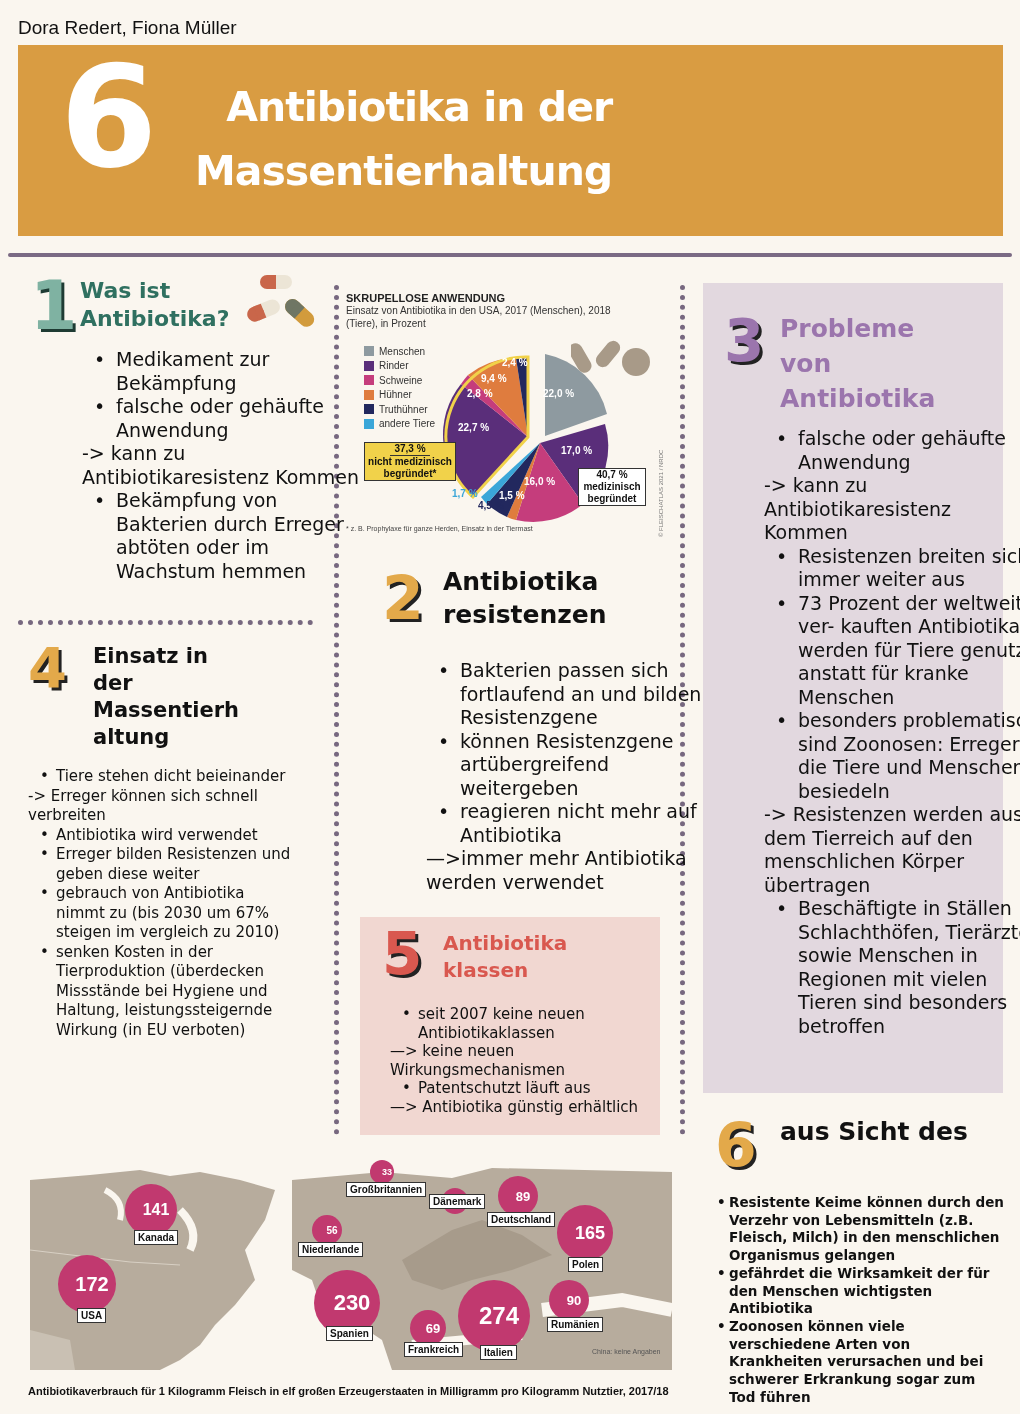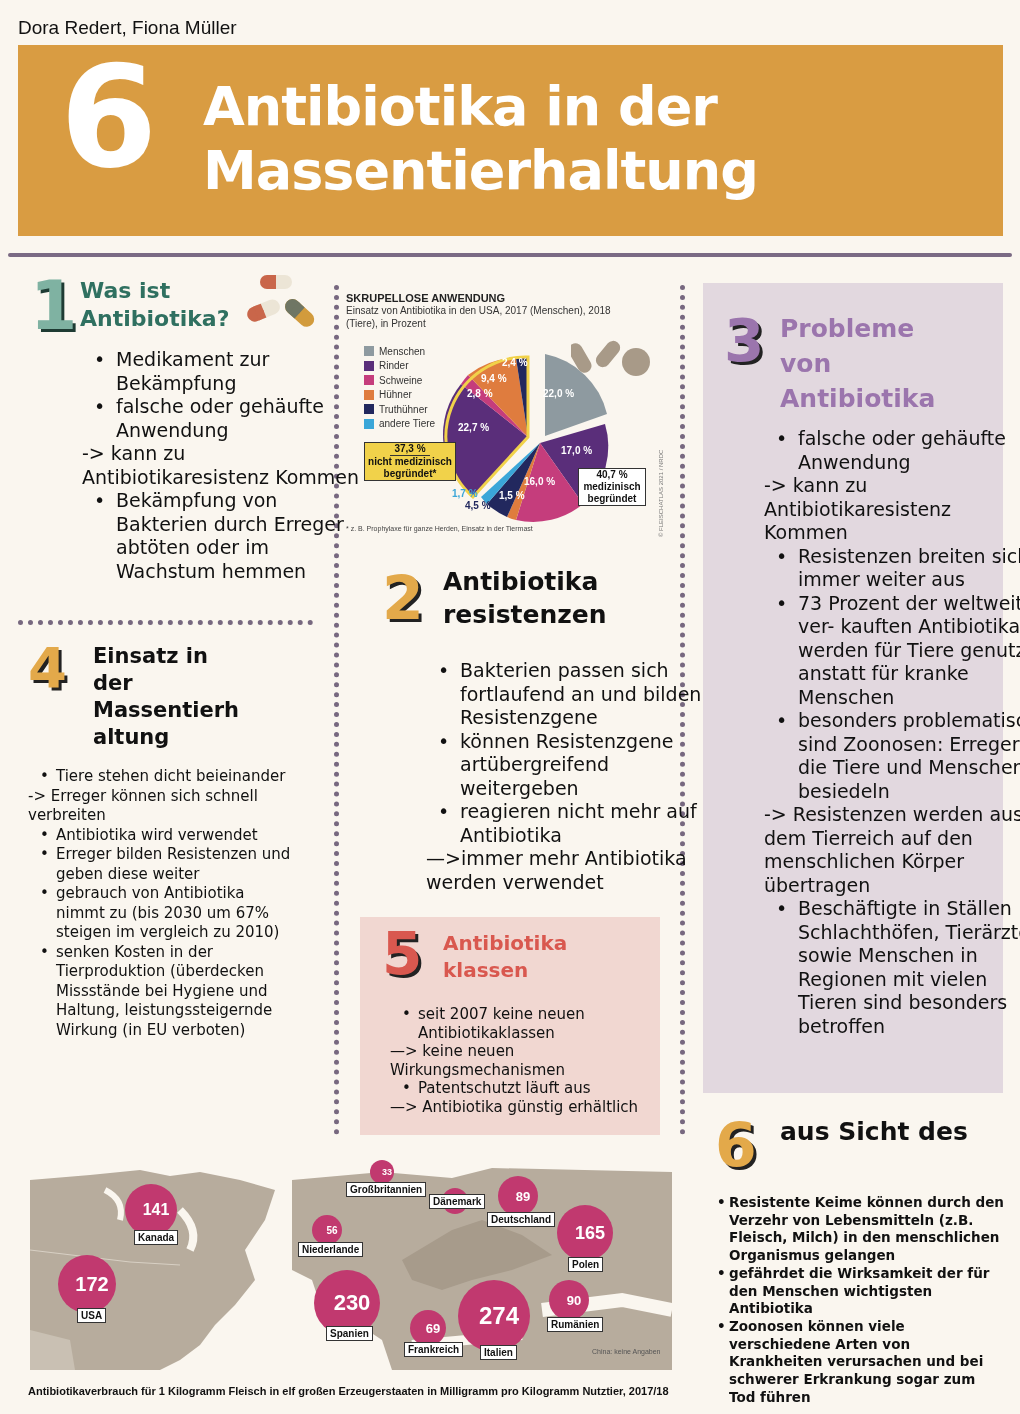--- a/index.html
+++ b/index.html
@@ -2,21 +2,21 @@
 <html><head>
 <meta charset="utf-8">
 <style>
   * { box-sizing: border-box; margin: 0; padding: 0; }
   html, body { width: 1020px; height: 1414px; }
   body { background: #faf6ef; font-family: "DejaVu Sans", sans-serif; color: #111; position: relative; overflow: hidden; }
   .abs { position: absolute; }
   .authors { left: 18px; top: 17px; font-size: 19px; font-family: "Liberation Sans", sans-serif; color: #111; }
   .banner { left: 18px; top: 45px; width: 985px; height: 191px; background: #d99c42; }
   .banner-num { left: 60px; top: 48px; font-size: 140px; font-weight: bold; color: #fff; font-family: "DejaVu Sans", sans-serif; line-height: 1; }
-  .banner-title { left: 203px; top: 75px; font-size: 54px; font-weight: bold; color: #fff; line-height: 64px; font-family: "DejaVu Sans", sans-serif; letter-spacing: -1px; }
+  .banner-title { left: 195px; top: 75px; font-size: 41px; font-weight: bold; color: #fff; line-height: 64px; font-family: "DejaVu Sans", sans-serif; letter-spacing: -1px; text-align: right; }
   .rule { left: 8px; top: 253px; width: 1004px; height: 4px; background: #7a6a84; border-radius: 2px; }
   .vdots { width: 0; border-left: 5px dotted #77687f; }
   .hdots { height: 0; border-top: 5px dotted #77687f; }
   .bignum { font-weight: bold; line-height: 1; font-family: "DejaVu Sans", sans-serif; }
   .shadow-dark { text-shadow: 3px 3px 0 #222; }
   .sec-title { font-weight: bold; font-family: "DejaVu Sans", sans-serif; }
   ul.list { list-style: none; }
   ul.list li { position: relative; padding-left: 34px; }
   ul.list li::before { content: "•"; position: absolute; left: 12px; }
   .body-txt { font-size: 19px; line-height: 23.5px; color: #111; margin-left: 44px; }
@@ -156,21 +156,21 @@
       <path d="M 182 145 L 115 92 A 80 80 0 0 1 122 83 Z" fill="#c53d7c" stroke="none"></path>
       <path d="M 182 145 L 122 83 A 80 80 0 0 1 170 66 Z" fill="#df7c3e" stroke="none"></path>
       <path d="M 182 145 L 170 66 A 80 80 0 0 1 182 65 Z" fill="#22285e" stroke="none"></path>
       <path d="M 182 145 L 127 205 A 80 80 0 0 1 182 65 Z" fill="none"></path>
     </g>
   </svg>
   <div class="abs pie-lbl" style="left:197px; top:96px;">22,0 %</div>
   <div class="abs pie-lbl" style="left:215px; top:153px;">17,0 %</div>
   <div class="abs pie-lbl" style="left:178px; top:184px;">16,0 %</div>
   <div class="abs pie-lbl" style="left:153px; top:198px;">1,5 %</div>
-  <div class="abs pie-lbl" style="left:119px; top:208px; color:#22285e;text-align:center;">4,5 %</div>
+  <div class="abs pie-lbl" style="left:132px; top:208px; color:#22285e;text-align:center;">4,5 %</div>
   <div class="abs pie-lbl" style="left:106px; top:196px; color:#3aa6d8;">1,7 %</div>
   <div class="abs pie-lbl" style="left:112px; top:130px;">22,7 %</div>
   <div class="abs pie-lbl" style="left:121px; top:96px;">2,8 %</div>
   <div class="abs pie-lbl" style="left:135px; top:81px;">9,4 %</div>
   <div class="abs pie-lbl" style="left:156px; top:65px;">2,4 %</div>
   <div class="abs callout" style="left:18px; top:150px; width:92px; background:#f1d24a;">
     <div style="border-bottom:1px solid #333; width:40px; margin:0 auto;">37,3 %</div>
     <div>nicht medizinisch</div>
     <div>begründet*</div>
   </div>

